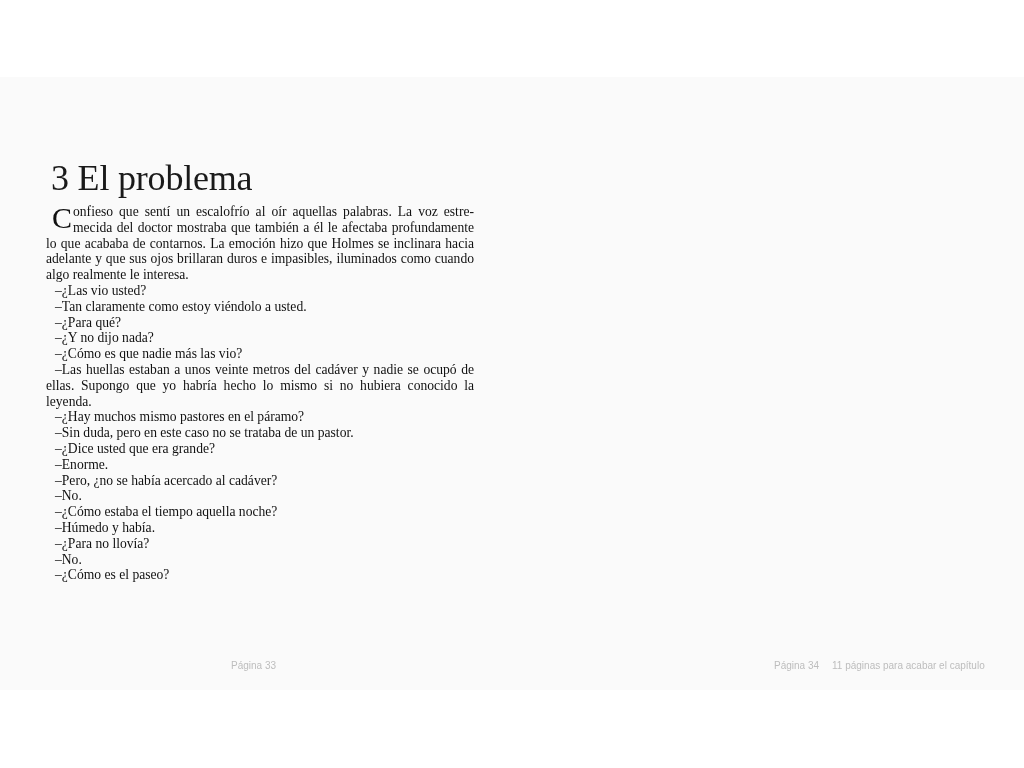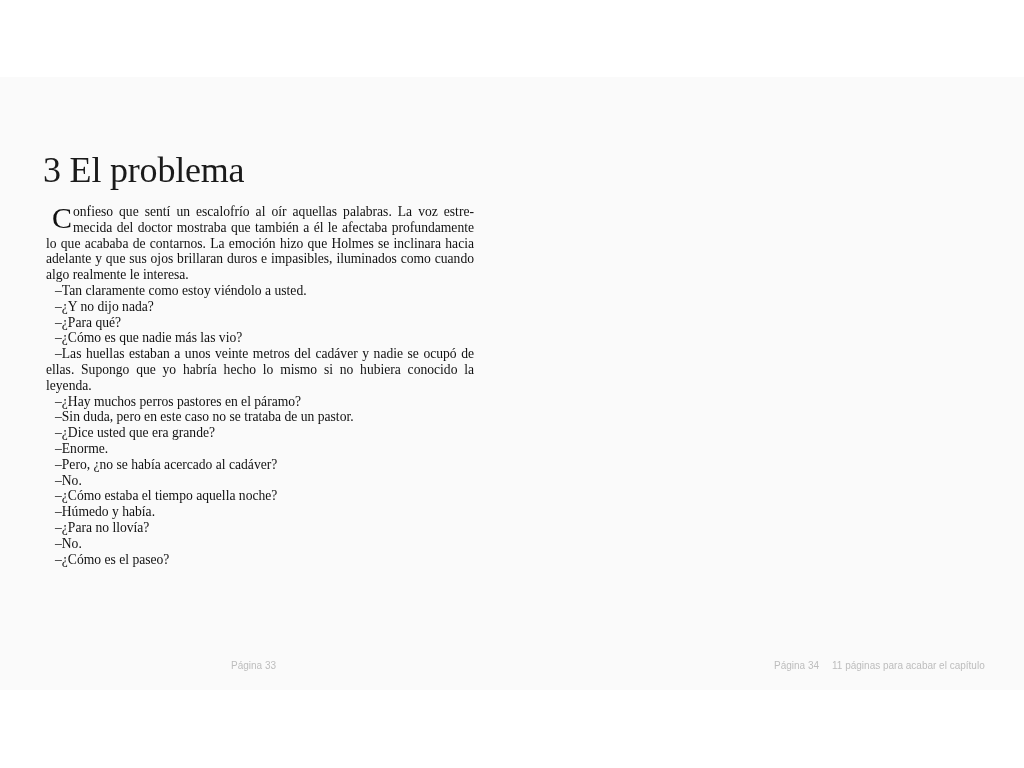--- a/index.html
+++ b/index.html
@@ -9,21 +9,21 @@
     }
     .top-bar { position: absolute; left: 0; top: 0; width: 1024px; height: 77px; background: #ffffff; }
     .spread {
       position: absolute; left: 0; top: 77px; width: 1024px; height: 613px; background: #fafafa;
     }
     .bottom-bar { position: absolute; left: 0; top: 690px; width: 1024px; height: 78px; background: #ffffff; }
     .page { position: absolute; top: 0; height: 613px; }
     .page-left { left: 0; width: 512px; }
     .page-right { left: 512px; width: 512px; }
     .chapter-title {
-      position: absolute; left: 43px; top: 71px; margin: 0;
+      position: absolute; left: 43px; top: 71px; margin: 8px;
       font-size: 36px; font-weight: normal; color: #1a1a1a; letter-spacing: -0.2px;
       white-space: nowrap; line-height: 44px;
     }
     .text {
       position: absolute; font-size: 13.6px; line-height: 15.8px; color: #111;
       text-align: justify; hyphens: manual;
     }
     .text-left { left: 46px; top: 127px; width: 428px; }
     .text p { margin: 0; text-indent: 9px; }
     .text p.first { text-indent: 0; }
@@ -42,26 +42,27 @@
 </head>
 <body>
 
 <div class="top-bar"></div>
 
 <div class="spread">
   <div class="page page-left">
     <h1 class="chapter-title">3 El problema</h1>
     <div class="text text-left">
       <p class="first"><span class="dropcap">C</span><span>onfieso que sentí un escalofrío al oír aquellas palabras. La voz estre­mecida del doctor mostraba que también a él le afectaba profundamente lo que acababa de contarnos. La emoción hizo que Holmes se inclinara hacia adelante y que sus ojos brillaran duros e impasibles, iluminados como cuando algo realmente le interesa.</span></p>
+      <p>–¿Las vio usted?</p>
       <p>–Tan claramente como estoy viéndolo a usted.</p>
+      <p>–¿Para qué?</p>
       <p>–¿Y no dijo nada?</p>
-      <p>–¿Para qué?</p>
       <p>–¿Cómo es que nadie más las vio?</p>
       <p>–Las huellas estaban a unos veinte metros del cadáver y nadie se ocupó de ellas. Supongo que yo habría hecho lo mismo si no hubiera conocido la leyenda.</p>
-      <p>–¿Hay muchos perros pastores en el páramo?</p>
+      <p>–¿Hay muchos mismo pastores en el páramo?</p>
       <p>–Sin duda, pero en este caso no se trataba de un pastor.</p>
       <p>–¿Dice usted que era grande?</p>
       <p>–Enorme.</p>
       <p>–Pero, ¿no se había acercado al cadáver?</p>
       <p>–No.</p>
       <p>–¿Cómo estaba el tiempo aquella noche?</p>
       <p>–Húmedo y había.</p>
       <p>–¿Para no llovía?</p>
       <p>–No.</p>
       <p>–¿Cómo es el paseo?</p>

